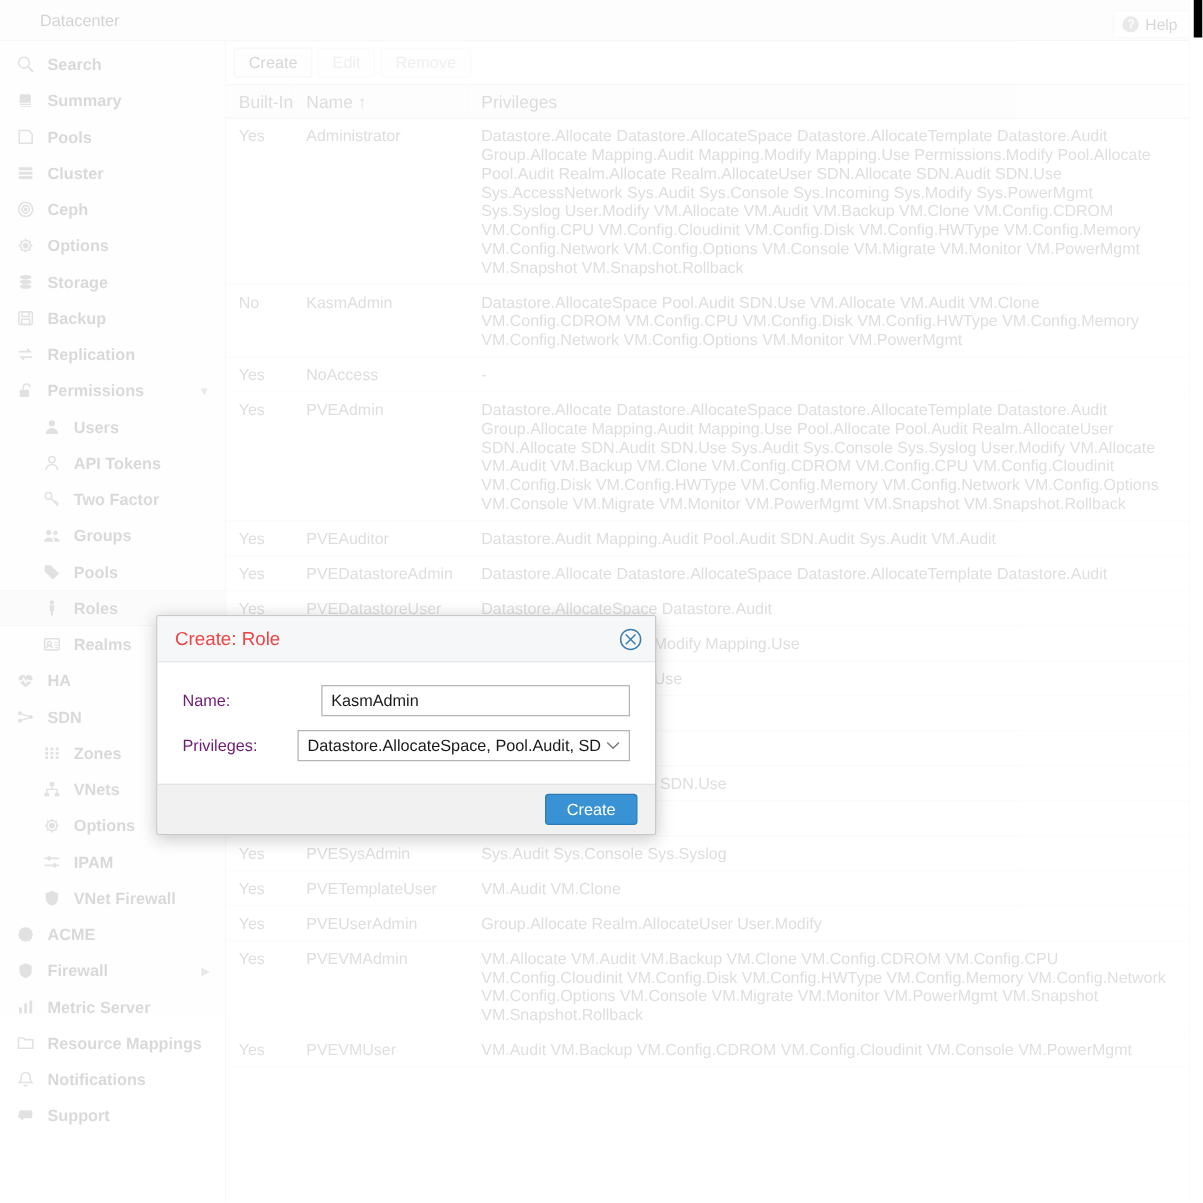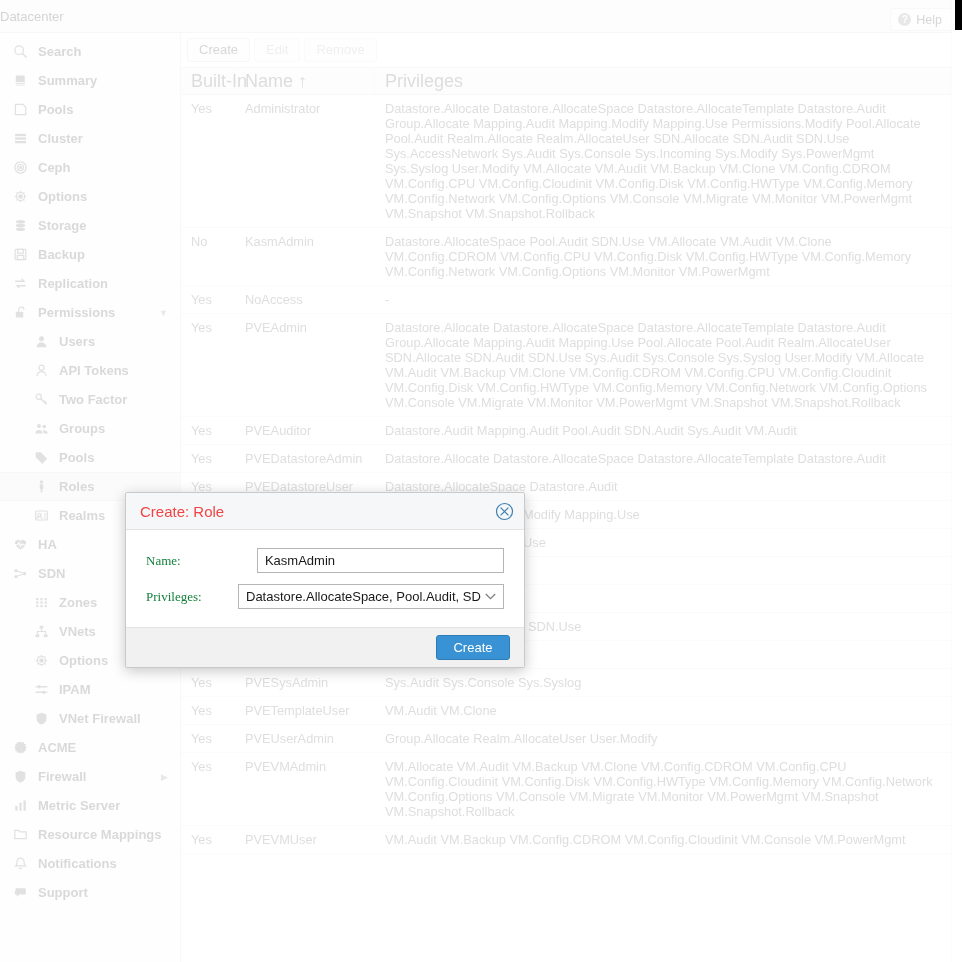--- a/index.html
+++ b/index.html
@@ -33,21 +33,21 @@
   .header {
     position: absolute;
     top: 0; left: 0; right: 0;
     height: 33px;
     background: #f7f7f7;
     border-bottom: 1px solid #dcdcdc;
     display: flex;
     align-items: center;
   }
   .header-title {
-    margin-left: 0;
+    margin-left: 32px;
     font-size: 13px;
     color: #3a3a3a;
   }
   .help-btn {
     position: absolute;
     right: 10px;
     top: 8px;
     height: 23px;
     padding: 0 9px 0 7px;
     border: 1px solid #e2e2e2;
@@ -153,21 +153,21 @@
   
   .grid { flex: 1; overflow: hidden; }
   .grid-head {
     display: flex;
     height: 28px;
     background: #fafafa;
     border-top: 1px solid #e4e4e4;
     border-bottom: 1px solid #dedede;
     align-items: center;
     color: #666;
-    font-size: 18px;
+    font-size: 14px;
   }
   .grid-head .hcell {
     padding-left: 10px;
     height: 28px;
     line-height: 28px;
     border-right: 1px solid #ececec;
     white-space: nowrap;
     cursor: pointer;
   }
   .col-builtin { width: 54px; }
@@ -222,23 +222,22 @@
     padding: 18px 20px 18px 20px;
   }
   .form-row {
     display: flex;
     align-items: center;
     margin-bottom: 11px;
   }
   .form-row:last-child { margin-bottom: 0; }
   .form-label {
     width: 120px;
-    color: #15803d;
+    color: #701a75;
     font-size: 13px;
-    font-family: Liberation Serif, serif;
   }
   .form-field {
     width: 266px;
     height: 25px;
     border: 1px solid #b5b5b5;
     background: #fff;
     font-size: 13px;
     color: #1a1a1a;
     padding: 0 7px;
     font-family: "Liberation Sans", sans-serif;

